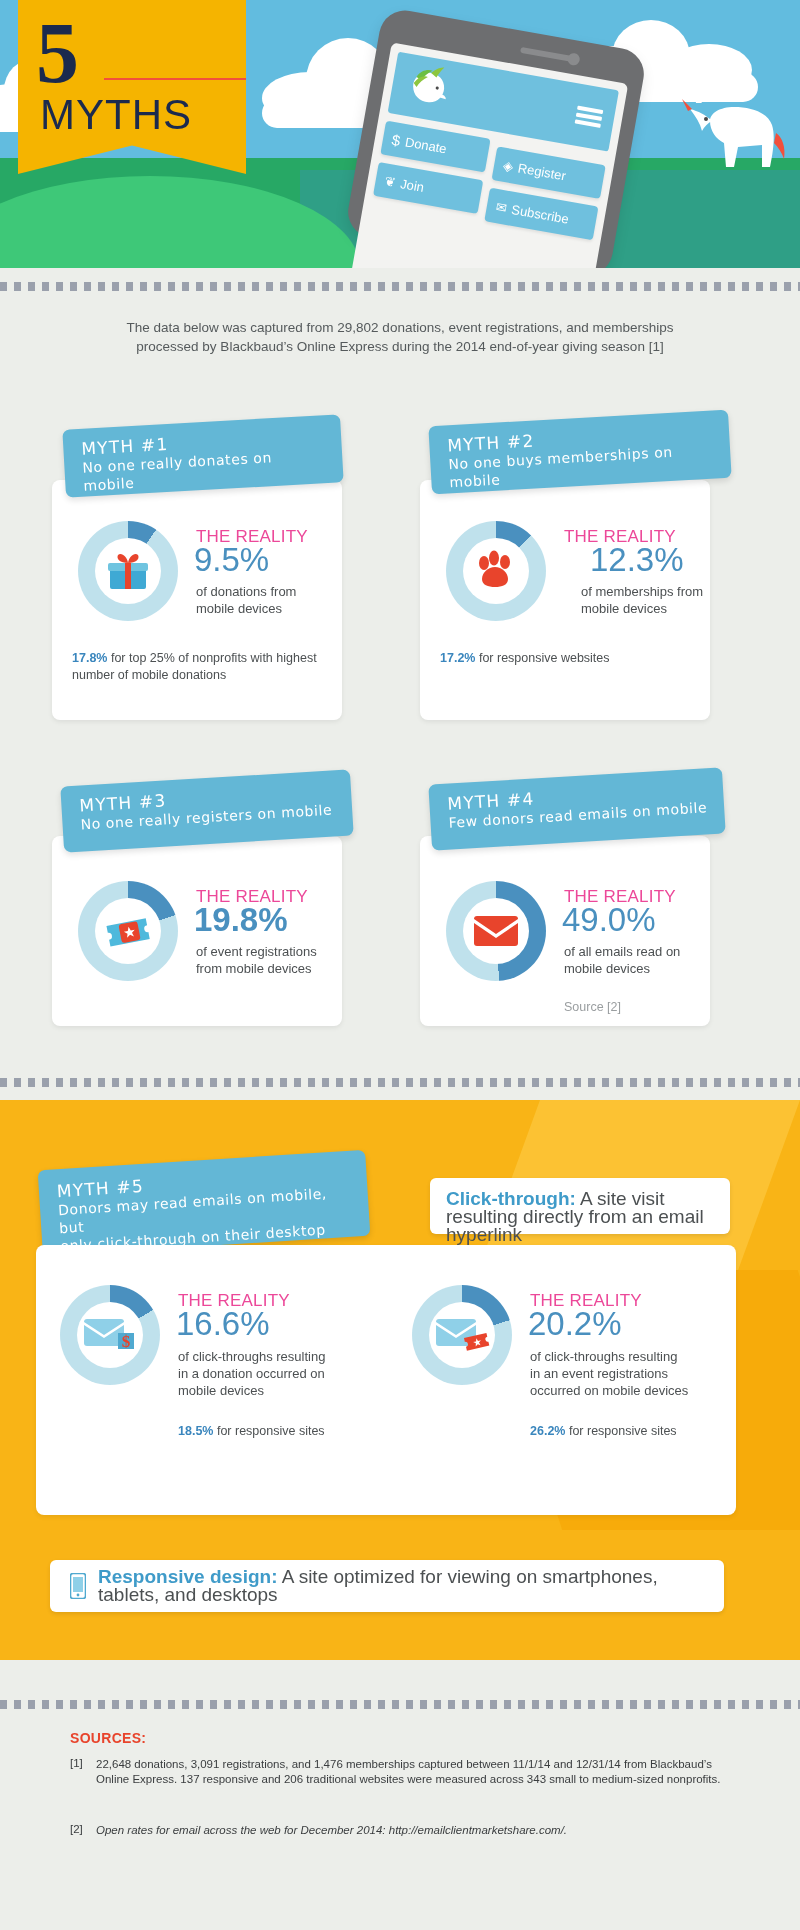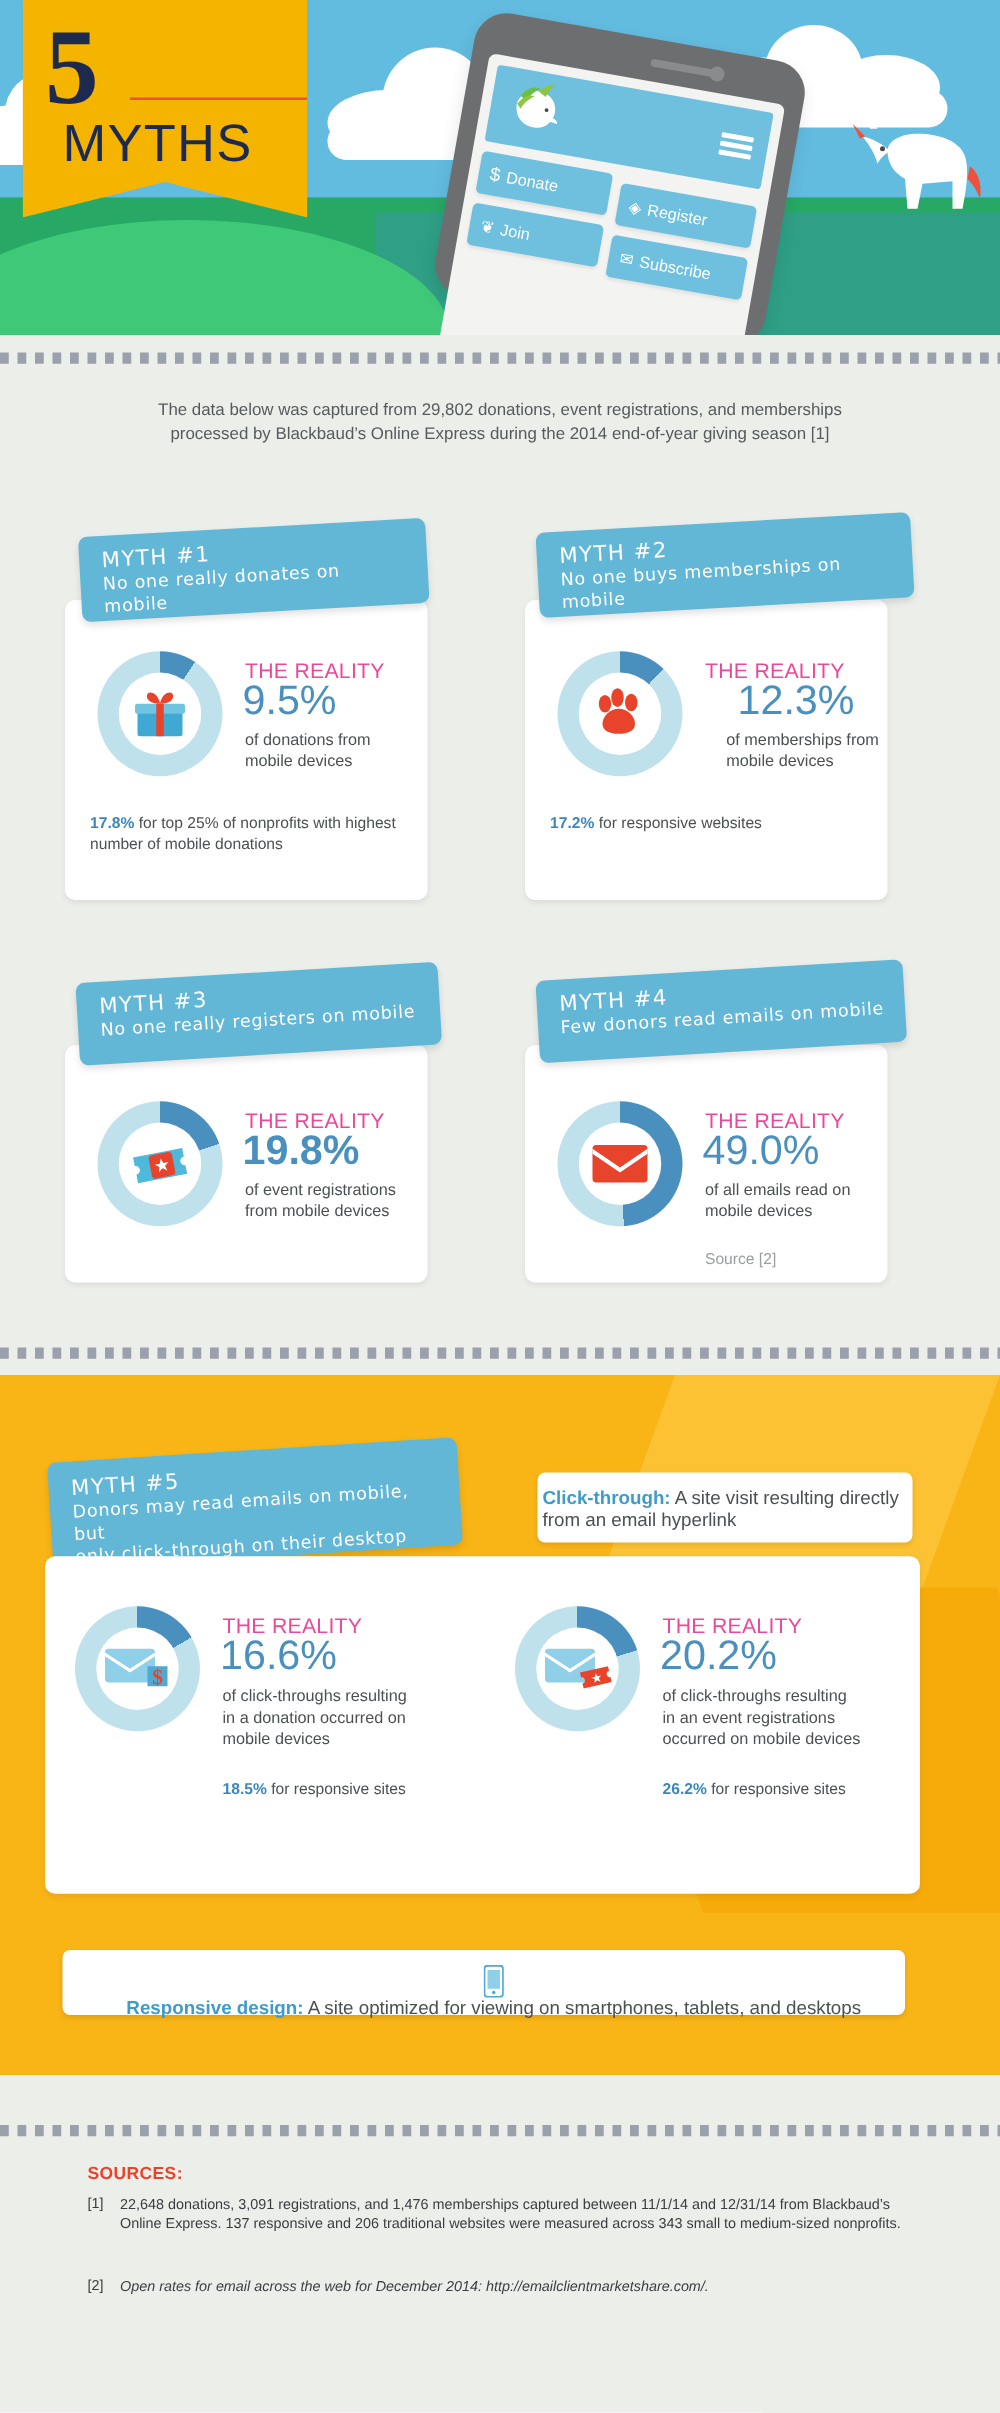--- a/index.html
+++ b/index.html
@@ -65,21 +65,21 @@
   .big5 {
     position:absolute; left:18px; top:14px; font-size:86px; line-height:86px;
     color:#1b2a4e; font-family:"Liberation Serif", serif; font-weight:bold;
   }
   .t-mobile {
     position:absolute; left:88px; top:23px; font-size:23px; line-height:26px;
     color:#1b2a4e; font-family:"Liberation Sans", sans-serif;
   }
   .rule { position:absolute; left:86px; top:82px; width:142px; height:2px; background:#f2503c; }
   .t-myths {
-    position:absolute; left:32px; top:95px; font-size:42px; letter-spacing:1px;
+    position:absolute; left:22px; top:95px; font-size:42px; letter-spacing:1px;
     color:#1b2a4e; font-family:"Liberation Sans", sans-serif;
   }
 
   
   .dashrow {
     position:absolute; left:0; width:800px; height:9px;
     background-image:repeating-linear-gradient(to right,#9aa0ac 0 7px, transparent 7px 14px);
     background-size:14px 9px; background-repeat:repeat-x;
   }
 
@@ -113,21 +113,21 @@
   .srcnote { position:absolute; font-size:12.5px; color:#9a9ea0; }
 
   
   .band { position:absolute; left:0; width:800px; background:#f9b416; overflow:hidden; }
   .band-tri { position:absolute; right:0; top:0; width:260px; height:300px; background:#fcc233; transform:skewX(-20deg); transform-origin:top right; }
   .band-tri2 { position:absolute; right:-40px; top:170px; width:320px; height:260px; background:#f7ab0a; transform:skewX(18deg); }
 
   .info-pill {
     position:absolute; background:#ffffff; border-radius:6px;
     box-shadow:0 2px 4px rgba(0,0,0,.10);
-    font-size:15px; line-height:18px; color:#4c5052; padding:12px 4px;
+    font-size:19px; line-height:18px; color:#4c5052; padding:12px 16px;
   }
   .pill-em { color:#3f9bc9; font-weight:bold; }
 
   
   .sources-h { position:absolute; font-size:14px; color:#e8442c; font-weight:bold; letter-spacing:.3px; }
   .src-num { position:absolute; font-size:11.5px; color:#3a3d3f; }
   .src-txt { position:absolute; font-size:11.5px; line-height:15px; color:#3a3d3f; }
 </style>
 </head>
 <body>
@@ -385,21 +385,21 @@
   <div class="pct" style="left:528px;top:1306px;">20.2%</div>
   <div class="desc" style="left:530px;top:1348px;width:180px;">
     <div>of click-throughs resulting</div>
     <div>in an event registrations</div>
     <div>occurred on mobile devices</div>
   </div>
   <div class="footnote" style="left:530px;top:1423px;width:220px;">
     <span class="fn-em">26.2%</span><span> for responsive sites</span>
   </div>
 
-  <div class="info-pill" style="left:50px;top:1560px;width:674px;height:52px;display:flex;align-items:center;padding-left:20px;flex-direction:column;">
+  <div class="info-pill" style="left:50px;top:1560px;width:674px;height:52px;display:flex;align-items:center;gap:12px;padding-left:20px;">
     <span style="display:inline-block;width:16px;height:26px;flex:0 0 auto;">
       <svg viewBox="0 0 16 26" width="16" height="26" aria-hidden="true">
         <rect x="0.5" y="0.5" width="15" height="25" rx="2.5" fill="none" stroke="#4fa9d0" stroke-width="1.6"></rect>
         <rect x="3" y="4" width="10" height="15" fill="#8fd0e8"></rect>
         <circle cx="8" cy="22" r="1.4" fill="#4fa9d0"></circle>
       </svg>
     </span>
     <span>
       <span class="pill-em">Responsive design:</span><span> A site optimized for viewing on smartphones, tablets, and desktops</span>
     </span>

